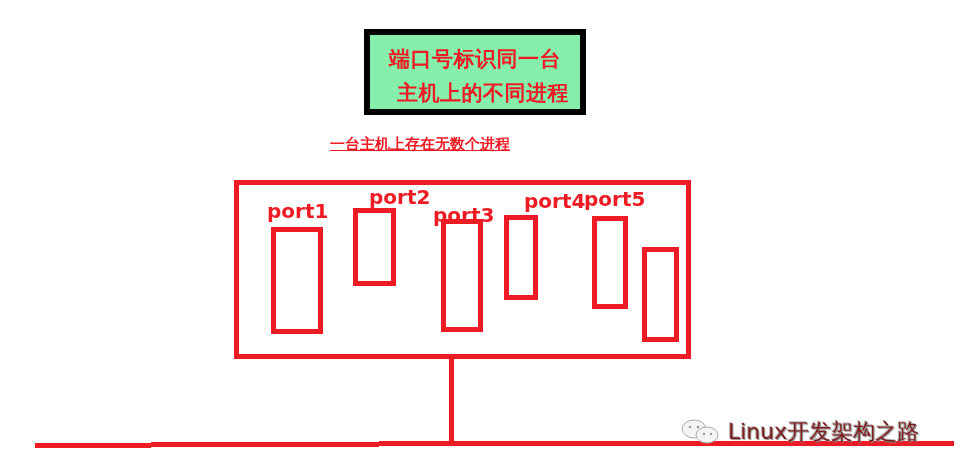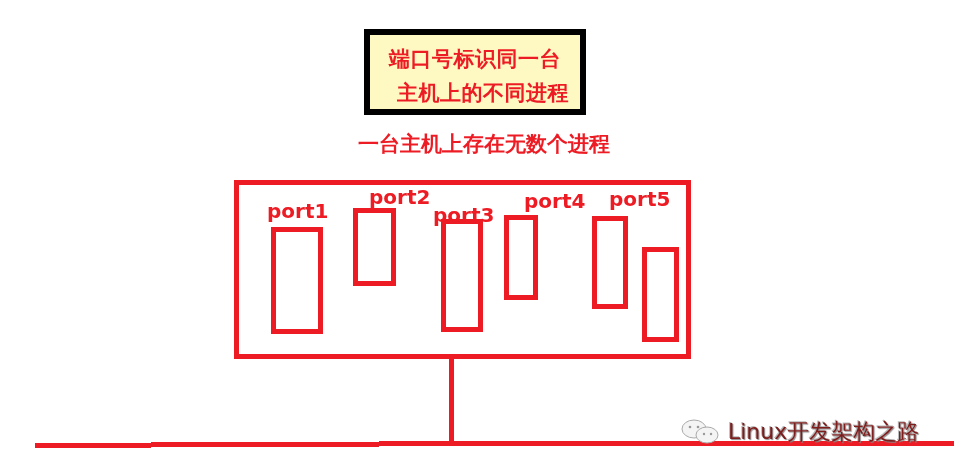--- a/index.html
+++ b/index.html
@@ -1,24 +1,24 @@
 <!DOCTYPE html>
 <html><head>
   <meta charset="utf-8">
   <style>
     html, body { margin: 0; padding: 0; background: #ffffff; }
     body { width: 967px; height: 475px; position: relative; overflow: hidden;
            font-family: "DejaVu Sans", "Liberation Sans", sans-serif; }
     .abs { position: absolute; }
     .red-text { color: #ed1c24; font-weight: bold; }
     .title-box { left: 364px; top: 29px; width: 222px; height: 86px;
-                 border: 6px solid #000000; box-sizing: border-box; background: #fef9c3; }
+                 border: 6px solid #000000; box-sizing: border-box; background: #86efac; }
     .title-line { position: absolute; left: 0; width: 100%; text-align: center;
                   font-size: 21px; line-height: 24px; letter-spacing: 0.5px; }
-    .subtitle { left: 330px; top: 131px; width: 280px; text-align: right; font-size: 21px; line-height: 26px; }
+    .subtitle { left: 330px; top: 131px; width: 280px; text-align: left; font-size: 15px; line-height: 26px; text-decoration: underline; }
     .host-box { left: 234px; top: 180px; width: 457px; height: 179px;
                 border: 5px solid #ed1c24; box-sizing: border-box; }
     .port-box { border: 5px solid #ed1c24; box-sizing: border-box; }
     .port-label { font-size: 20px; line-height: 22px; }
     .hline { background: #ed1c24; height: 5px; }
     .vline { background: #ed1c24; width: 5px; }
     .watermark { left: 680px; top: 418px; height: 28px; display: flex; align-items: center;
                  color: #7f1d1d; font-size: 22px; text-shadow: 1px 1px 1px #888, -1px -1px 0 #bbb; }
     .wm-icon { width: 44px; height: 28px; position: relative; margin-right: 4px; }
   </style>
@@ -31,21 +31,21 @@
 </div>
 
 <div class="abs subtitle red-text">一台主机上存在无数个进程</div>
 
 <div class="abs host-box"></div>
 
 <div class="abs port-label red-text" style="left:267px; top:200px;">port1</div>
 <div class="abs port-label red-text" style="left:369px; top:186px;">port2</div>
 <div class="abs port-label red-text" style="left:433px; top:204px;">port3</div>
 <div class="abs port-label red-text" style="left:524px; top:190px;">port4</div>
-<div class="abs port-label red-text" style="left:609px; top:188px;">port5</div>
+<div class="abs port-label red-text" style="left:584px; top:188px;">port5</div>
 
 <div class="abs port-box" style="left:271px; top:227px; width:52px; height:107px;"></div>
 <div class="abs port-box" style="left:353px; top:208px; width:43px; height:78px;"></div>
 <div class="abs port-box" style="left:441px; top:219px; width:42px; height:113px;"></div>
 <div class="abs port-box" style="left:504px; top:215px; width:34px; height:85px;"></div>
 <div class="abs port-box" style="left:592px; top:216px; width:36px; height:93px;"></div>
 <div class="abs port-box" style="left:642px; top:247px; width:37px; height:95px;"></div>
 
 <div class="abs vline" style="left:449px; top:354px; height:92px;"></div>
 <div class="abs hline" style="left:35px; top:443px; width:116px;"></div>

